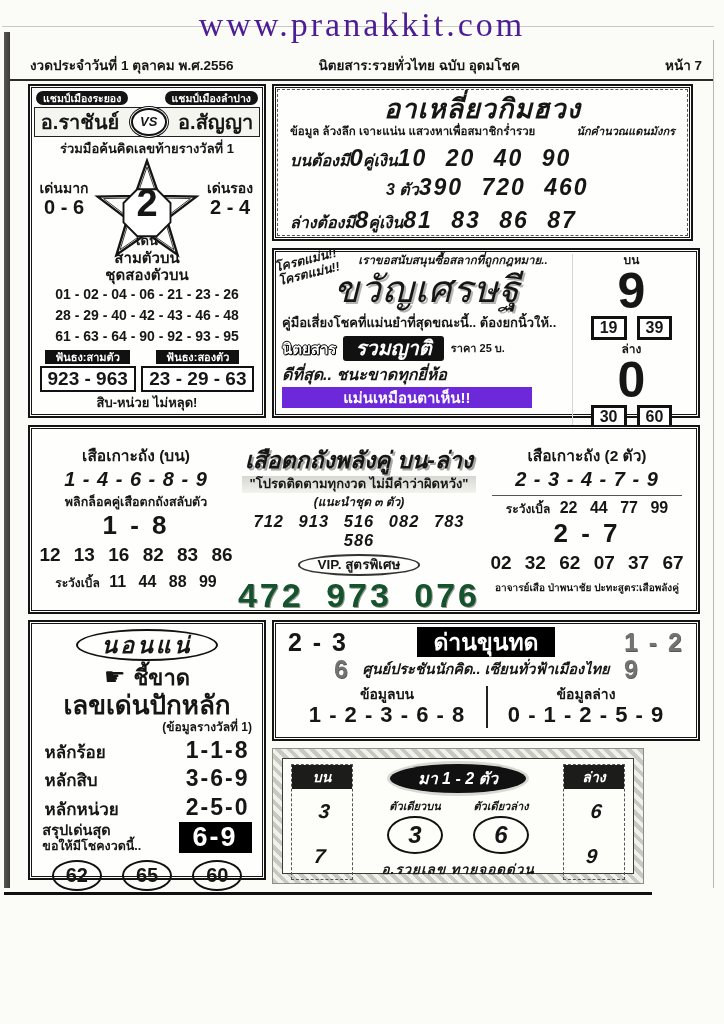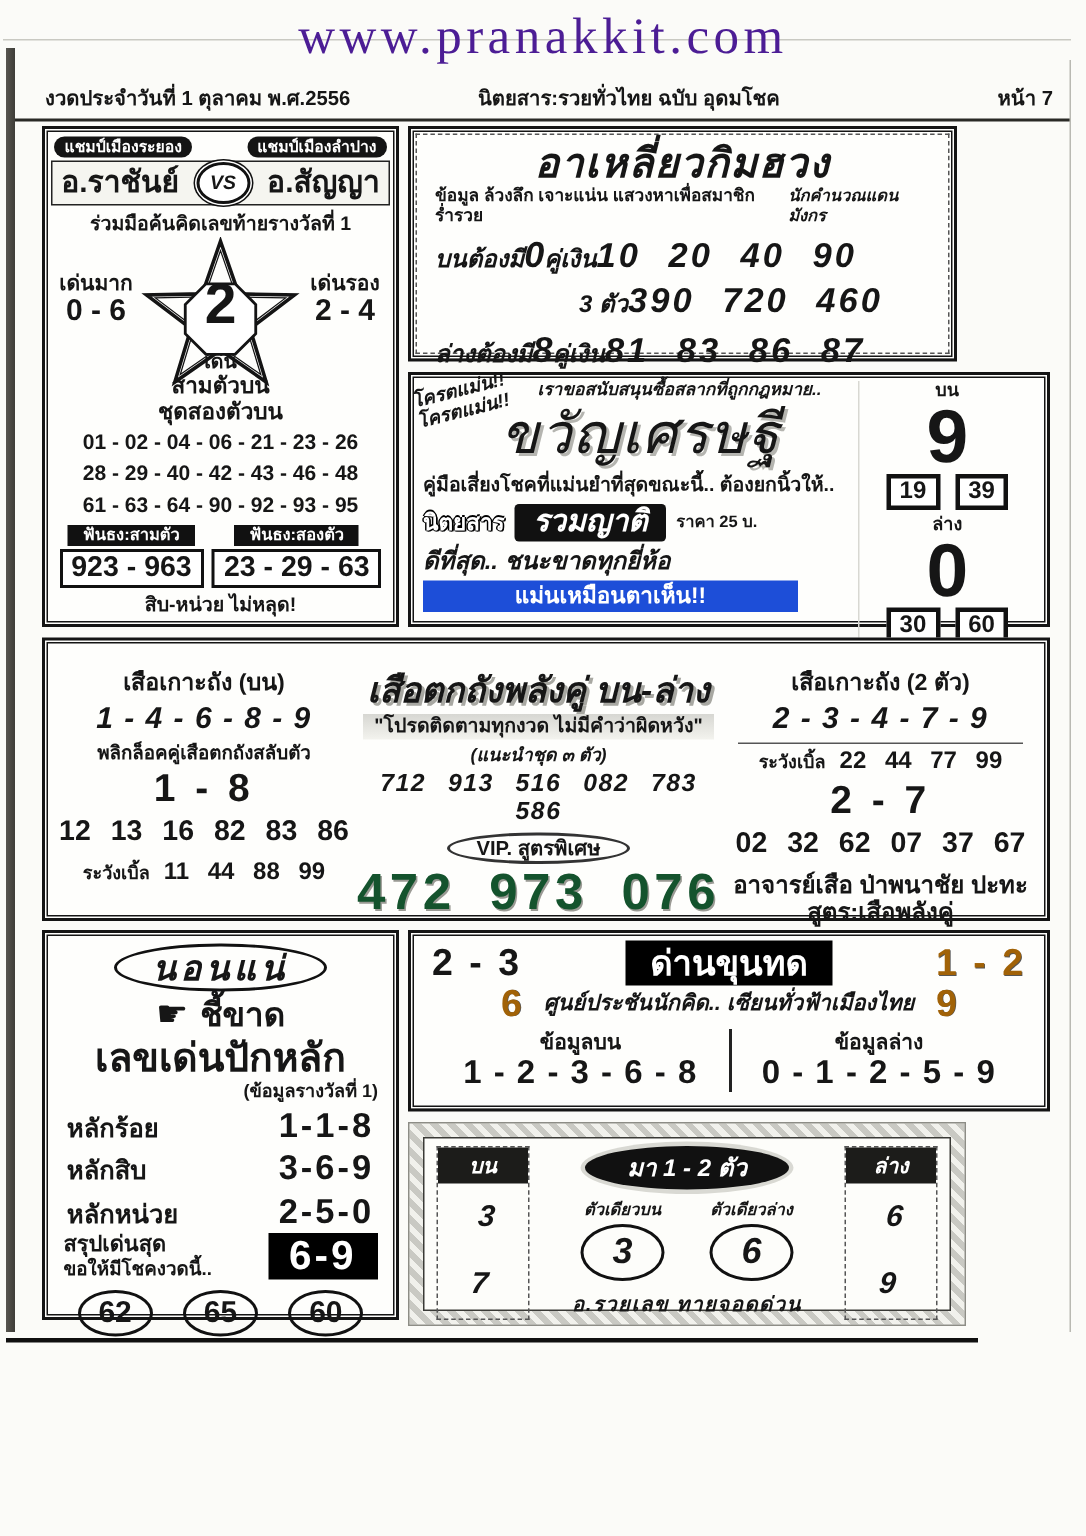--- a/index.html
+++ b/index.html
@@ -42,21 +42,21 @@
   .three-top{font-size:19px;font-weight:900;letter-spacing:1px;margin-top:1px;}
   .set-title{font-size:15px;font-weight:800;}
   .pair-row{font-size:14px;font-weight:800;line-height:1.5;white-space:nowrap;}
   .verdict-row{width:100%;display:flex;justify-content:space-evenly;margin-top:3px;}
   .verdict{display:flex;flex-direction:column;align-items:center;}
   .chip{background:#111;color:#fff;font-size:11px;font-weight:800;padding:1px 10px;}
   .vval{border:2px solid #111;background:#fff;font-size:19px;font-weight:900;padding:0 6px;margin-top:2px;white-space:nowrap;}
   .vs-footer{font-size:13px;font-weight:800;margin-top:4px;}
 
   
-  .dragon-box{left:272px;top:84px;width:366px;height:157px;box-sizing:border-box;padding:3px;}
+  .dragon-box{left:272px;top:84px;width:421px;height:157px;box-sizing:border-box;padding:3px;}
   .dragon-in{border:1px dashed #555;height:100%;box-sizing:border-box;padding:4px 12px;}
   .dragon-title{text-align:center;font-size:27px;font-weight:900;font-style:italic;letter-spacing:1px;}
   .dragon-sub{display:flex;justify-content:space-between;align-items:baseline;font-size:11.5px;font-weight:700;}
   .dragon-sub .by{font-style:italic;font-size:11px;}
   .drow{display:flex;align-items:baseline;gap:0;margin-top:6px;font-style:italic;}
   .drow .lab{font-size:16px;font-weight:800;}
   .drow .dig{font-size:24px;font-weight:900;}
   .drow .prs{font-size:23px;font-weight:900;letter-spacing:2px;word-spacing:10px;}
   .drow.mid{margin-left:96px;margin-top:2px;}
 
@@ -65,21 +65,21 @@
   .ribbon{position:absolute;top:4px;left:2px;transform:rotate(-14deg);font-size:12.5px;font-weight:900;font-style:italic;line-height:1.1;}
   .support{font-size:11.5px;font-weight:700;font-style:italic;text-align:center;margin-left:52px;}
   .ad-logo{font-size:37px;font-weight:400;font-style:italic;text-align:center;letter-spacing:1px;
            text-shadow:2px 2px 0 #b5b5b0;margin-top:2px;}
   .ad-desc{font-size:13px;font-weight:800;margin-top:4px;}
   .mag-row{display:flex;align-items:center;gap:7px;margin-top:5px;}
   .mag-label{font-size:15px;font-weight:900;color:#fff;text-shadow:-1px 0 #000,1px 0 #000,0 -1px #000,0 1px #000,1px 1px #000;}
   .mag-name{background:#111;color:#fff;font-size:20px;font-weight:900;font-style:italic;padding:1px 12px;border-radius:3px;}
   .mag-price{font-size:11px;font-weight:700;}
   .ad-best{font-size:16px;font-weight:900;font-style:italic;margin-top:5px;}
-  .ad-banner{background:#1d4ed8;color:#fff;font-size:15px;font-weight:900;text-align:center;padding:2px 6px;margin-top:3px;width:82%;}
+  .ad-banner{background:#6d28d9;color:#fff;font-size:15px;font-weight:900;text-align:center;padding:2px 6px;margin-top:3px;width:82%;}
   .ad-right{text-align:center;border-left:1px solid #d8d8d2;}
   .ad-right .sm{font-size:12px;font-weight:900;}
   .ad-right .huge{font-size:50px;font-weight:900;line-height:0.92;}
   .pbx-row{display:flex;justify-content:center;gap:10px;margin:2px 0 3px;}
   .pbx{border:3px solid #111;font-size:16px;font-weight:900;padding:0 6px;background:#fff;}
 
   
   .tiger-box{left:28px;top:425px;width:672px;height:189px;box-sizing:border-box;padding:20px 6px;
              display:grid;grid-template-columns:200px 1fr 210px;text-align:center;}
   .tg-title{font-size:15.5px;font-weight:800;}
@@ -89,21 +89,21 @@
   .tg-pairs{font-size:19px;font-weight:900;word-spacing:8px;margin-top:3px;}
   .tg-warn{margin-top:7px;font-size:12px;font-weight:700;}
   .tg-warn b{font-size:16px;font-weight:800;word-spacing:8px;margin-left:6px;}
   .tgc-title{font-size:23px;font-weight:900;font-style:italic;text-shadow:2px 2px 0 #a8a8a2;}
   .tgc-quote{display:inline-block;font-size:13px;font-weight:800;background:linear-gradient(#d7d7d2,#f3f3ee);padding:1px 8px;margin-top:3px;}
   .tgc-note{font-size:12px;font-weight:700;font-style:italic;margin-top:3px;}
   .tgc-sets{font-size:16.5px;font-weight:800;font-style:italic;letter-spacing:1px;word-spacing:9px;margin-top:2px;}
   .vip{display:inline-block;border:2px solid #333;border-radius:50%;padding:1px 18px;font-size:13.5px;font-weight:800;margin-top:4px;}
   .vip-sets{font-size:34px;font-weight:700;letter-spacing:3px;word-spacing:10px;color:#14532d;text-shadow:1px 1px 0 #9a9a94;}
   .tg-right .tg-warn{border-top:1px solid #555;padding-top:3px;margin:4px 10px 0;}
-  .tg-byline{font-size:16px;font-weight:800;margin-top:8px;}
+  .tg-byline{font-size:10px;font-weight:800;margin-top:8px;}
 
   
   .pillar-box{left:28px;top:620px;width:238px;height:260px;box-sizing:border-box;padding:7px 8px;
               display:flex;flex-direction:column;align-items:center;}
   .oval-title{border:2.5px solid #111;border-radius:50%;padding:1px 24px;font-size:23px;font-weight:900;font-style:italic;letter-spacing:3px;}
   .hand-row{font-size:22px;font-weight:900;margin-top:2px;}
   .hand-row .hand{font-size:24px;margin-right:8px;}
   .pillar-title{font-size:26px;font-weight:900;margin-top:0px;}
   .pillar-sub{font-size:12px;font-weight:800;align-self:flex-end;margin-right:4px;}
   .prow{width:94%;display:flex;justify-content:space-between;align-items:baseline;margin-top:2px;}
@@ -113,21 +113,21 @@
   .sumrow .sl1{font-size:14.5px;font-weight:800;}
   .sumrow .sl2{font-size:12.5px;font-weight:700;}
   .sumbox{background:#000;color:#fff;font-size:27px;font-weight:900;padding:0 14px;letter-spacing:2px;}
   .poval-row{display:flex;gap:20px;margin-top:7px;}
   .poval{border:2.5px solid #111;border-radius:50%;padding:2px 12px;font-size:20px;font-weight:900;}
 
   
   .dan-box{left:272px;top:620px;width:428px;height:121px;box-sizing:border-box;padding:5px 14px;}
   .dan-r1{display:flex;justify-content:space-between;align-items:center;}
   .dan-pair{font-size:25px;font-weight:900;letter-spacing:2px;}
-  .ghost{color:#a16207;text-shadow:0.5px 0.5px 0 #555;}
+  .ghost{color:#737373;text-shadow:0.5px 0.5px 0 #555;}
   .dan-title{background:#000;color:#fff;font-size:23px;font-weight:900;padding:2px 16px;}
   .dan-r2{display:flex;justify-content:space-between;align-items:center;padding:0 46px;margin-top:-2px;}
   .dan-d{font-size:25px;font-weight:900;}
   .dan-c{font-size:14.5px;font-weight:800;font-style:italic;}
   .dan-r3{display:grid;grid-template-columns:1fr 1fr;margin-top:2px;}
   .dan-col{text-align:center;}
   .dan-col.rgt{border-left:2px solid #222;}
   .dan-lab{font-size:14px;font-weight:800;}
   .dan-val{font-size:22px;font-weight:900;letter-spacing:1px;}
 

